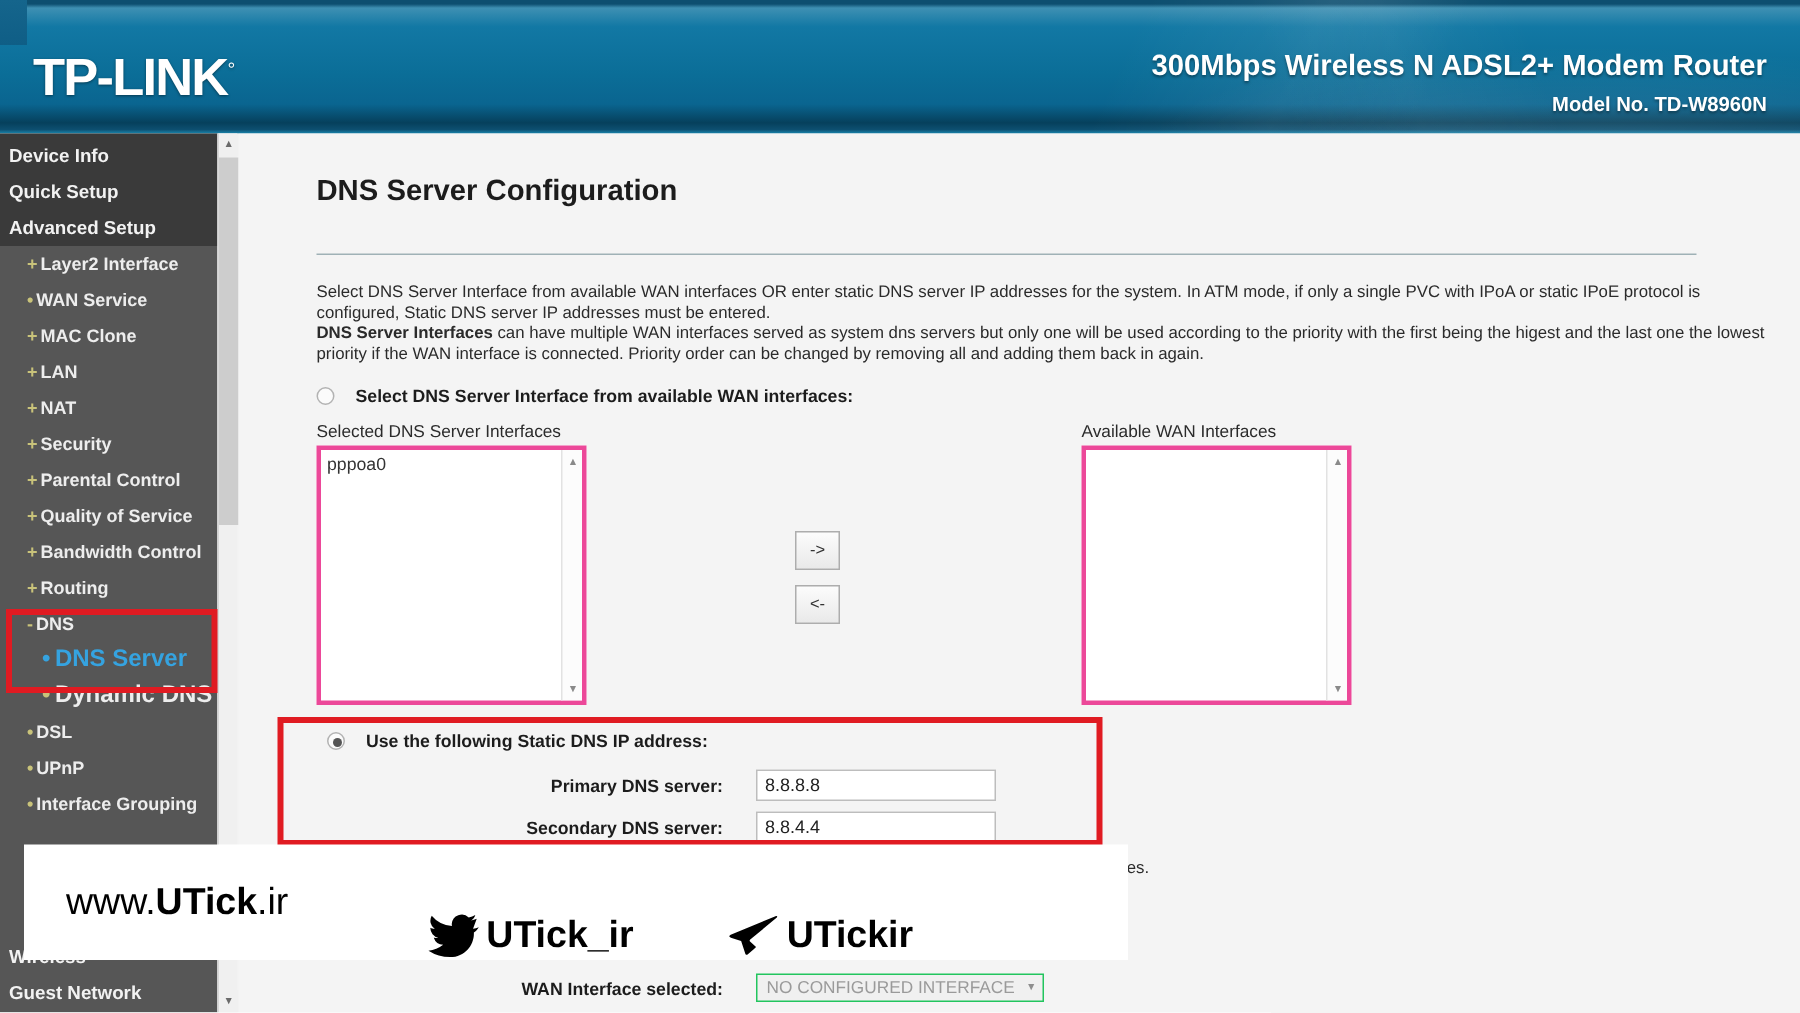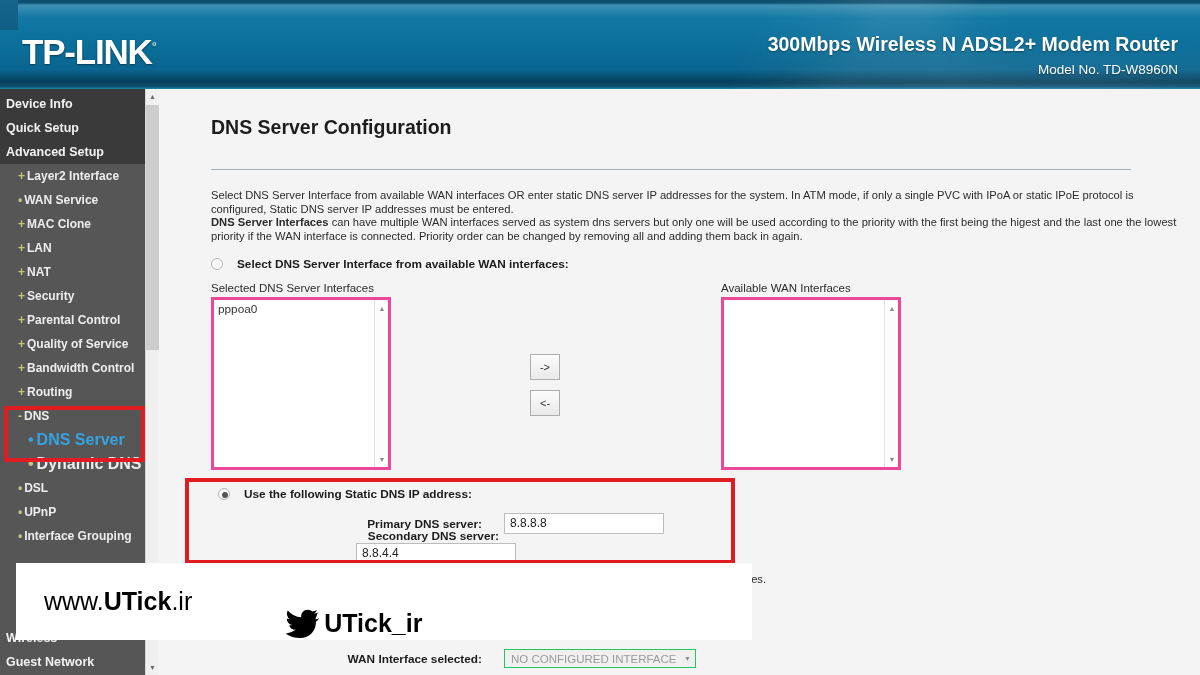--- a/index.html
+++ b/index.html
@@ -46,21 +46,21 @@
   }
   #logo .reg { font-size: 13px; vertical-align: super; font-weight: normal; }
   #model-line1 {
     position: absolute; right: 22px; top: 33px;
     font-size: 19.5px; font-weight: bold; color: #ffffff;
     text-shadow: 0 1px 2px rgba(0,0,0,0.4);
     white-space: nowrap;
   }
   #model-line2 {
     position: absolute; right: 22px; top: 62px;
-    font-size: 13.5px; font-weight: normal; color: #ffffff;
+    font-size: 13.5px; font-weight: bold; color: #ffffff;
     text-shadow: 0 1px 2px rgba(0,0,0,0.4);
     white-space: nowrap;
   }
 
   
   #sidebar {
     position: absolute; left: 0; top: 89px; width: 145px; height: 586px;
     background: #565656;
     overflow: hidden;
   }
@@ -210,21 +210,21 @@
     white-space: nowrap;
   }
   .field-input {
     margin-left: 22px;
     width: 160px; height: 21px;
     background: #ffffff; border: 1px solid #bdbdbd;
     font-size: 12px; color: #222;
     padding: 0 5px; line-height: 19px;
   }
   #row-primary { left: 175px; top: 424px; }
-  #row-secondary { left: 175px; top: 440px; flex-direction: column; }
+  #row-secondary { left: 175px; top: 452px; }
 
   
   #hidden-note {
     position: absolute; left: 571px; top: 484px;
     font-size: 11.2px; color: #2b2b2b; white-space: nowrap;
   }
 
   
   #row-wan {
     position: absolute; left: 175px; top: 560px;
@@ -428,15 +428,22 @@
   <div id="watermark">
     <div id="wm-site"><span>www.</span><span class="strong">UTick</span><span>.ir</span></div>
 
     <div class="wm-group" id="wm-twitter-group">
       <svg class="wm-icon" viewBox="0 0 24 22">
         <path fill="#000" d="M23.6 2.6c-.9.4-1.8.7-2.8.8 1-.6 1.8-1.6 2.1-2.7-1 .6-2 1-3.2 1.2A4.9 4.9 0 0 0 11.4 5c0 .4 0 .8.1 1.1A13.9 13.9 0 0 1 1.6 1.1a4.9 4.9 0 0 0 1.5 6.5c-.8 0-1.6-.3-2.2-.6a4.9 4.9 0 0 0 3.9 4.8c-.7.2-1.5.2-2.2.1a4.9 4.9 0 0 0 4.6 3.4A13.9 13.9 0 0 1 0 18.2a19.6 19.6 0 0 0 10.6 3.1c7.5 0 11.9-6.3 11.6-12 1-.7 1.8-1.6 2.4-2.6-.9.4-1.8.7-2.8.8z"></path>
       </svg>
       <span class="wm-text">UTick_ir</span>
     </div>
 
+    <div class="wm-group" id="wm-telegram-group">
+      <svg class="wm-icon" viewBox="0 0 24 22">
+        <path fill="#000" d="M23.3 1.2 1.1 10.4c-.9.4-.9 1.1.1 1.4l5 1.6 2 6.1c.3.8.7.9 1.3.4l3-2.6 1-.9-2.8-2.6c-.6-.5-.4-.8.4-1.4L23.5 2.1c.6-.4.4-.9-.2-.9z"></path>
+        <path fill="#000" d="M10.4 19.6 9.3 14l13-10.9-9.2 12.2z" opacity="0"></path>
+      </svg>
+      <span class="wm-text">UTickir</span>
+    </div>
   </div>
 
 </div>
 
 </body></html>

